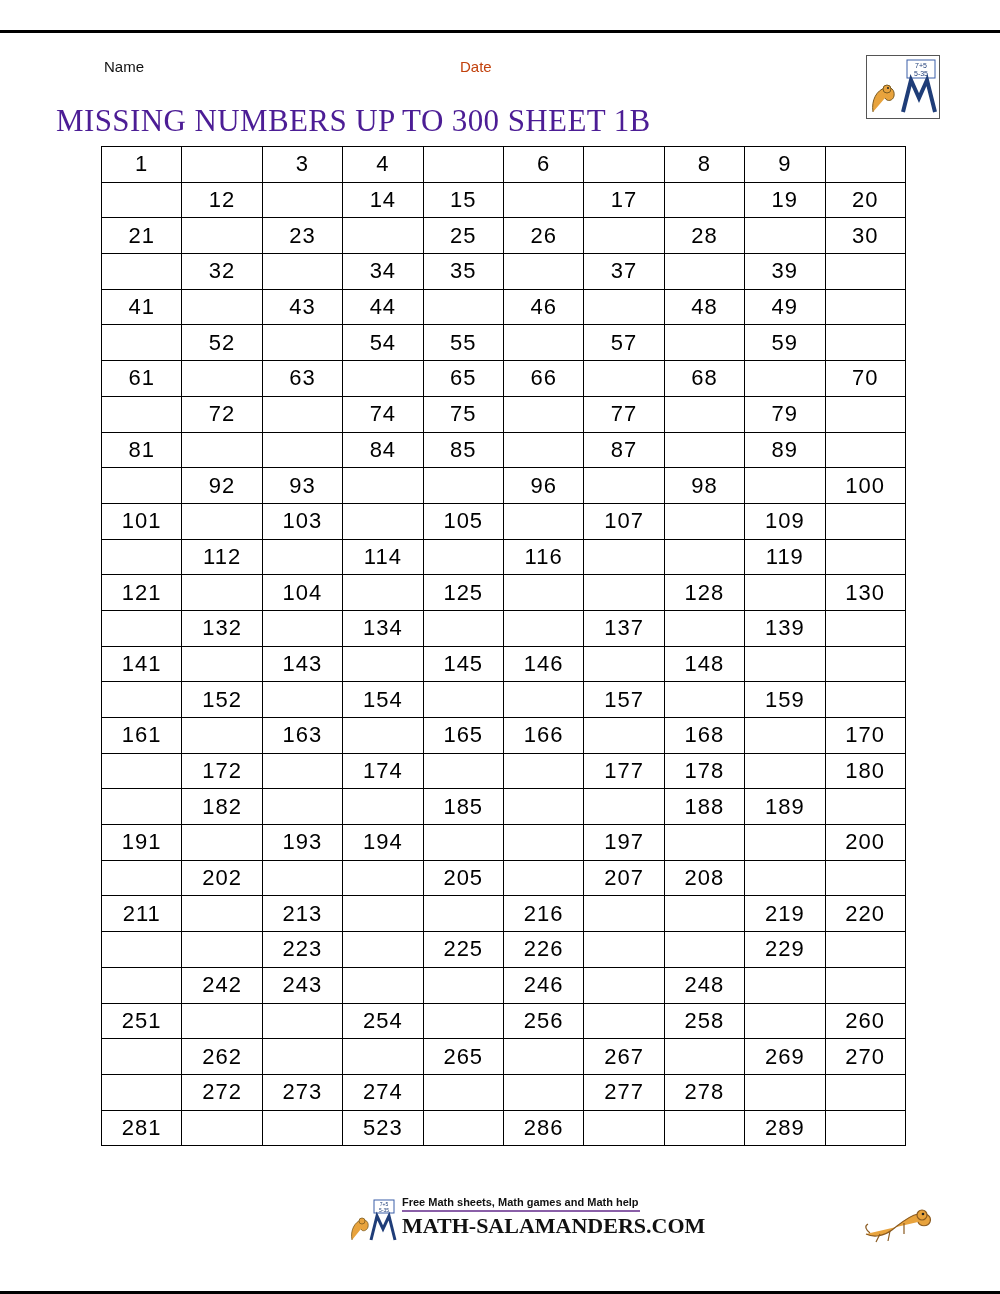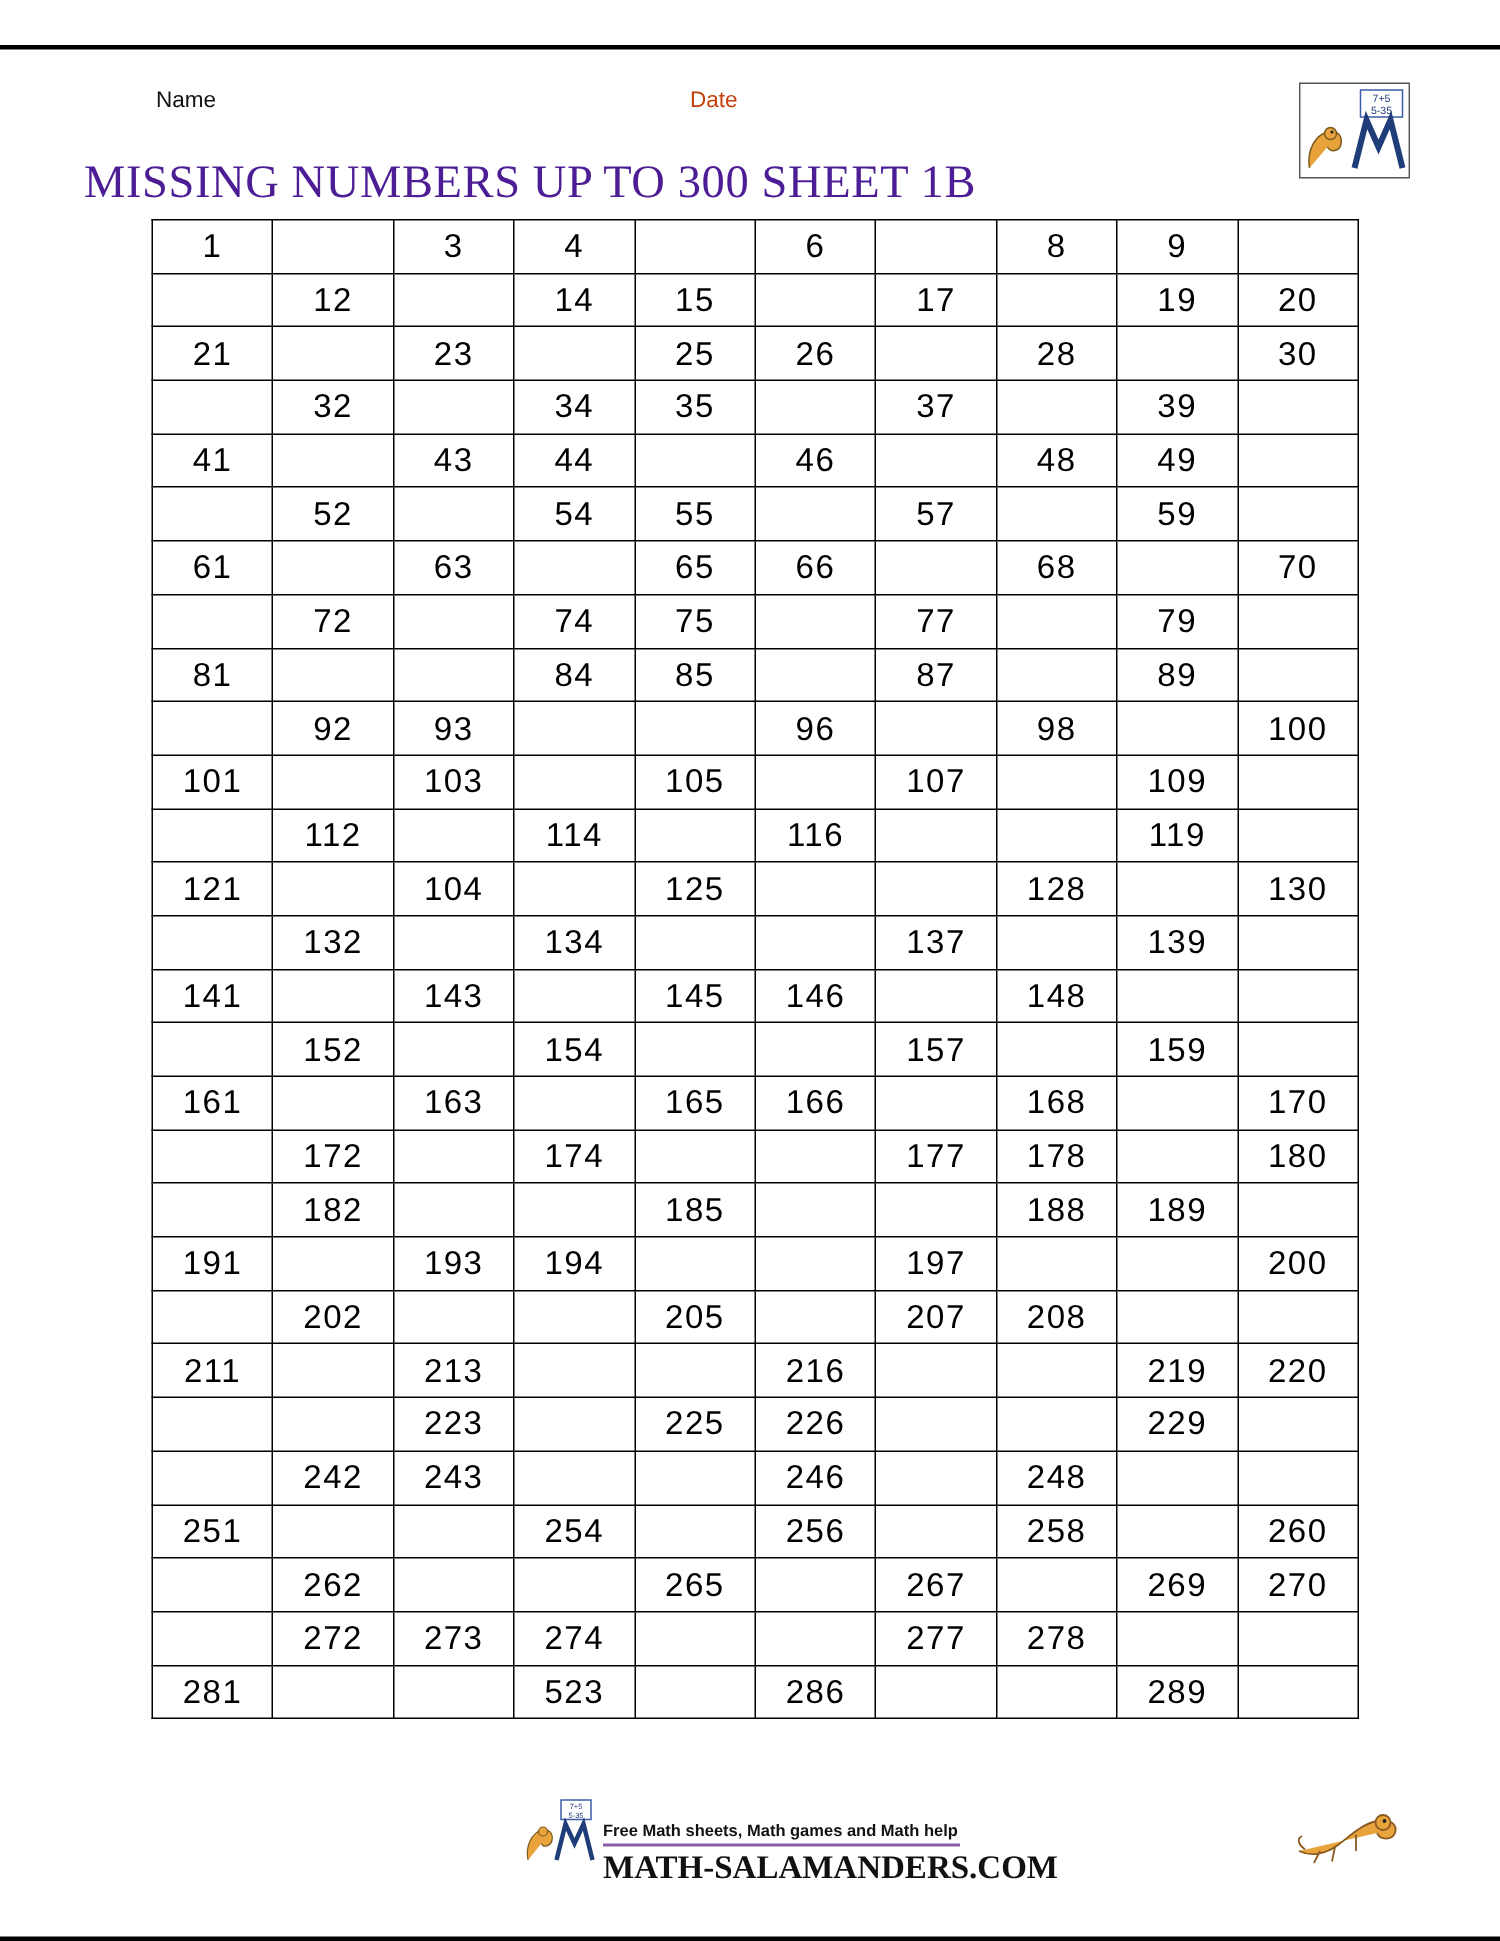--- a/index.html
+++ b/index.html
@@ -94,21 +94,21 @@
   .foot-logo {
     position: absolute;
     left: 348px;
     top: 6px;
     width: 50px;
     height: 46px;
   }
   .foot-text-wrap {
     position: absolute;
     left: 402px;
-    top: 23px;
+    top: 4px;
     width: 260px;
   }
   .foot-tag {
     font-size: 11px;
     font-weight: bold;
     color: #111111;
     letter-spacing: 0px;
     white-space: nowrap;
   }
   .foot-rule {

